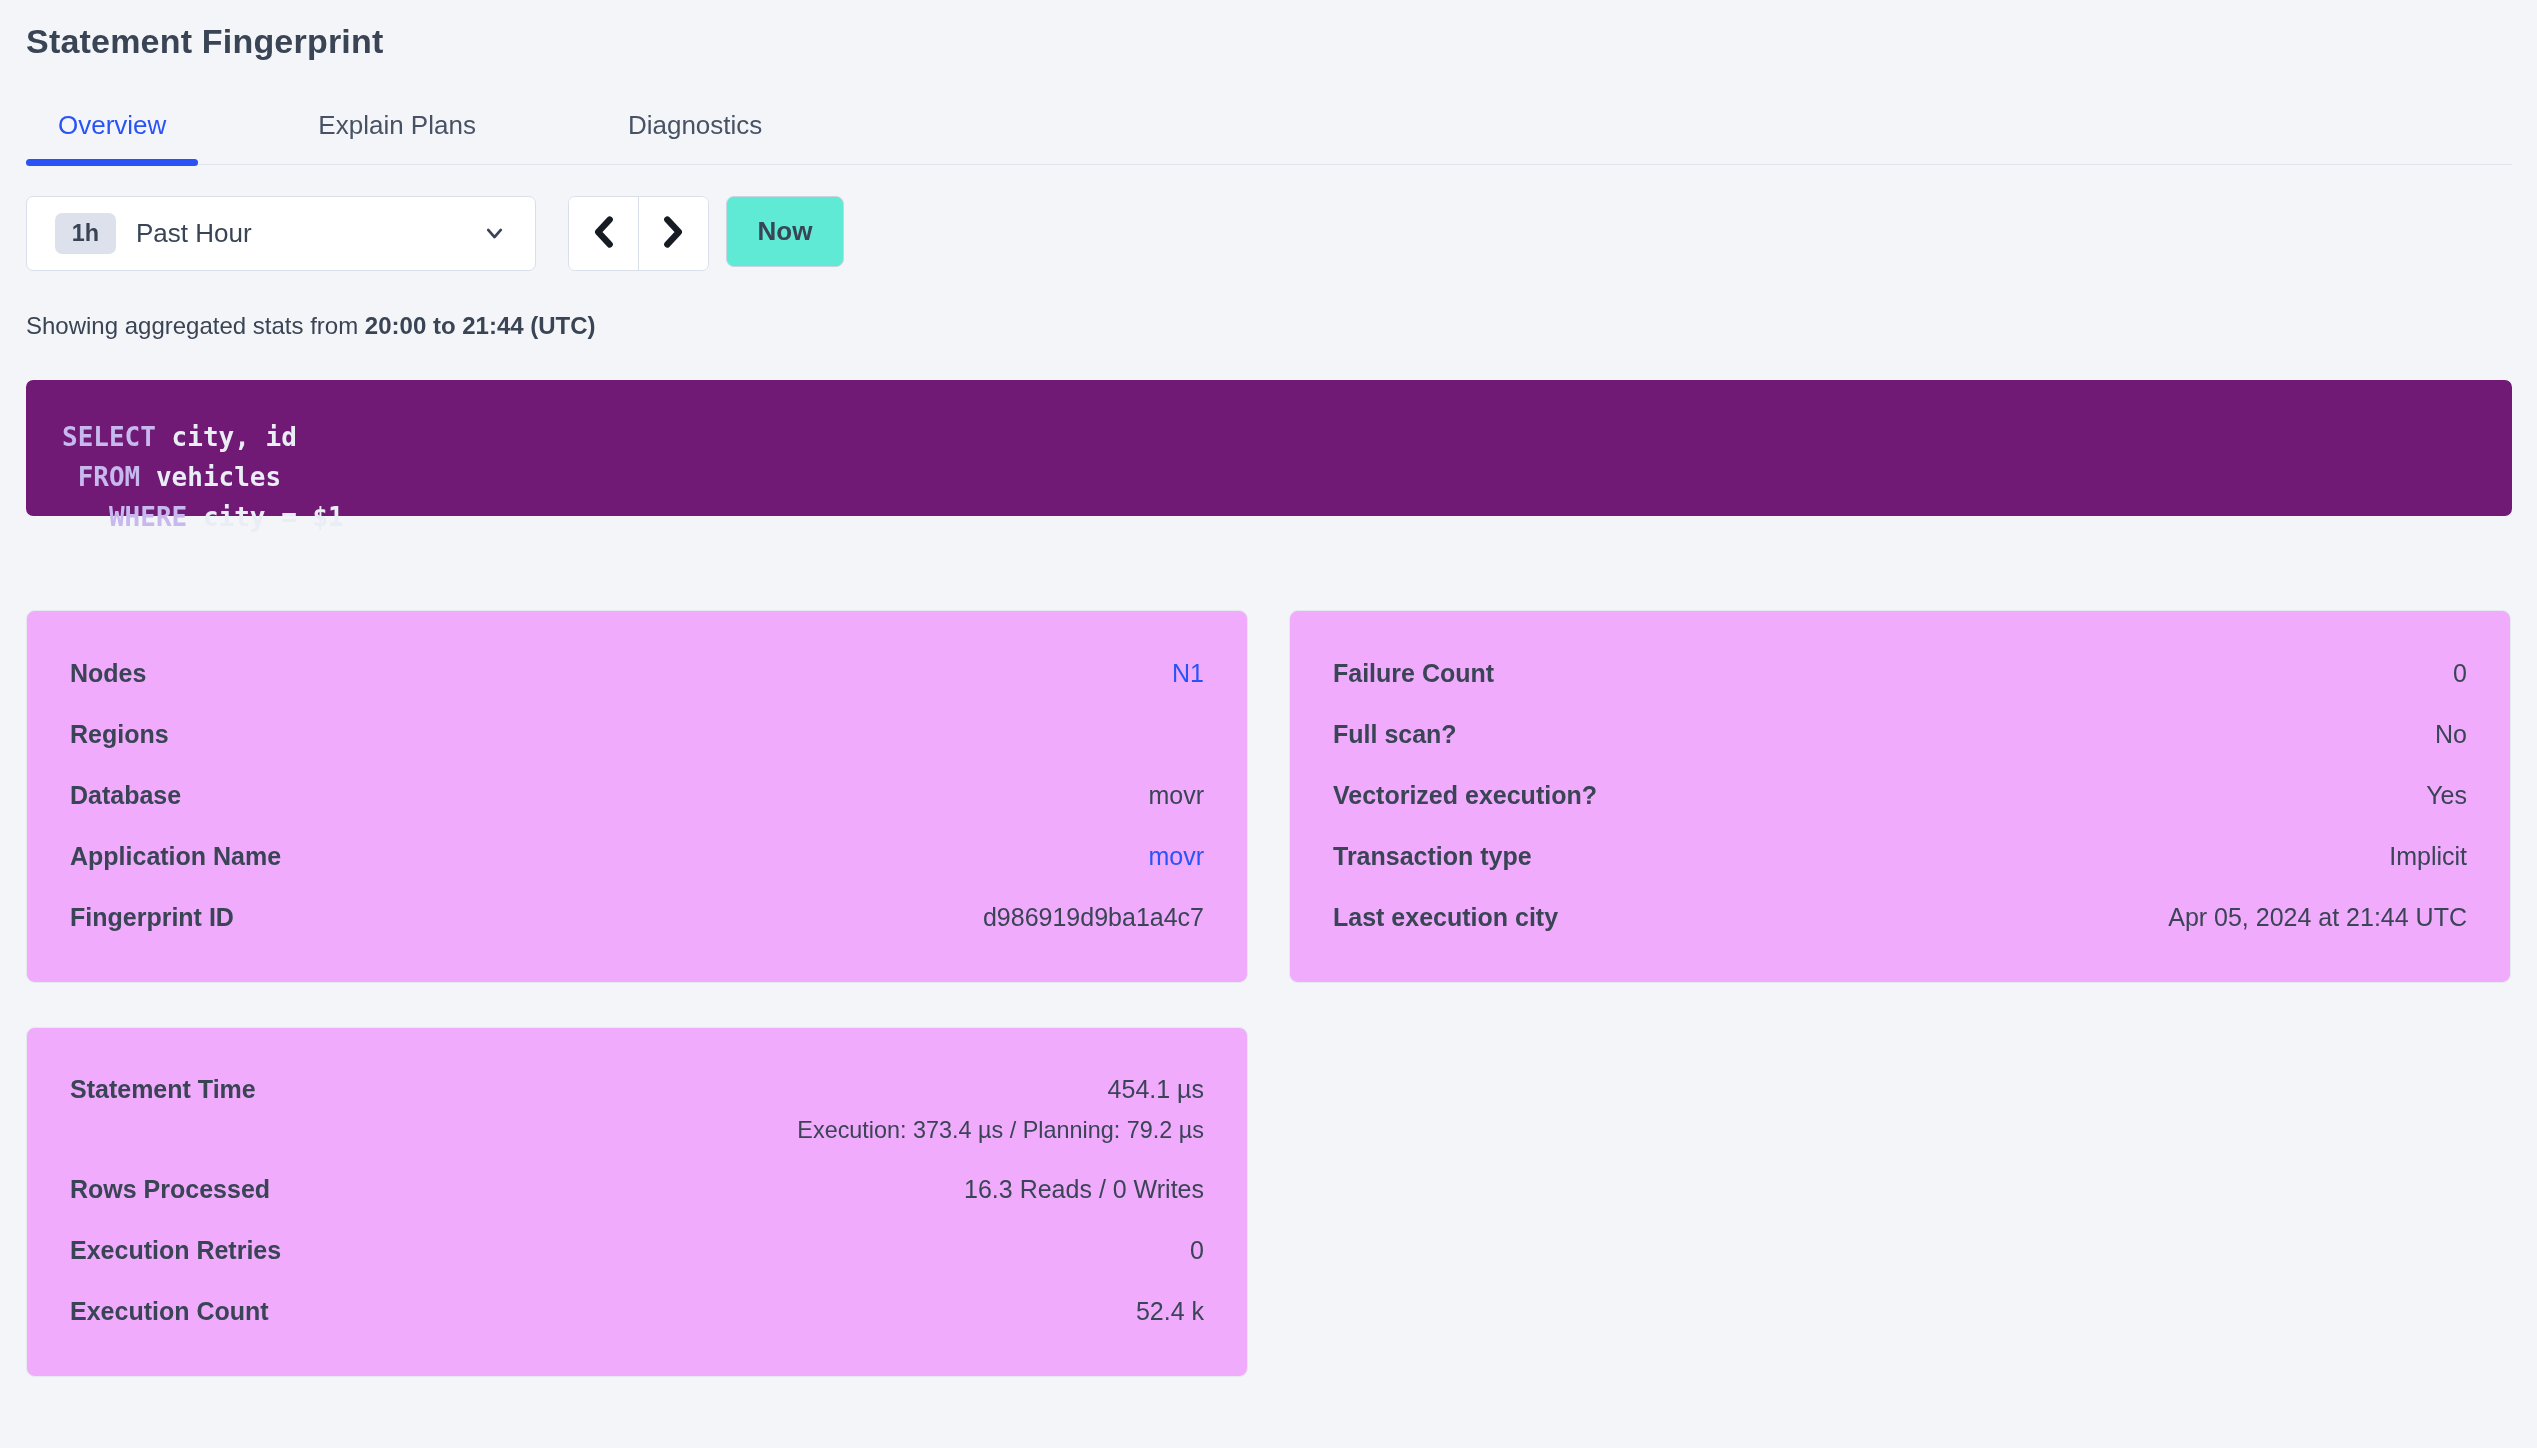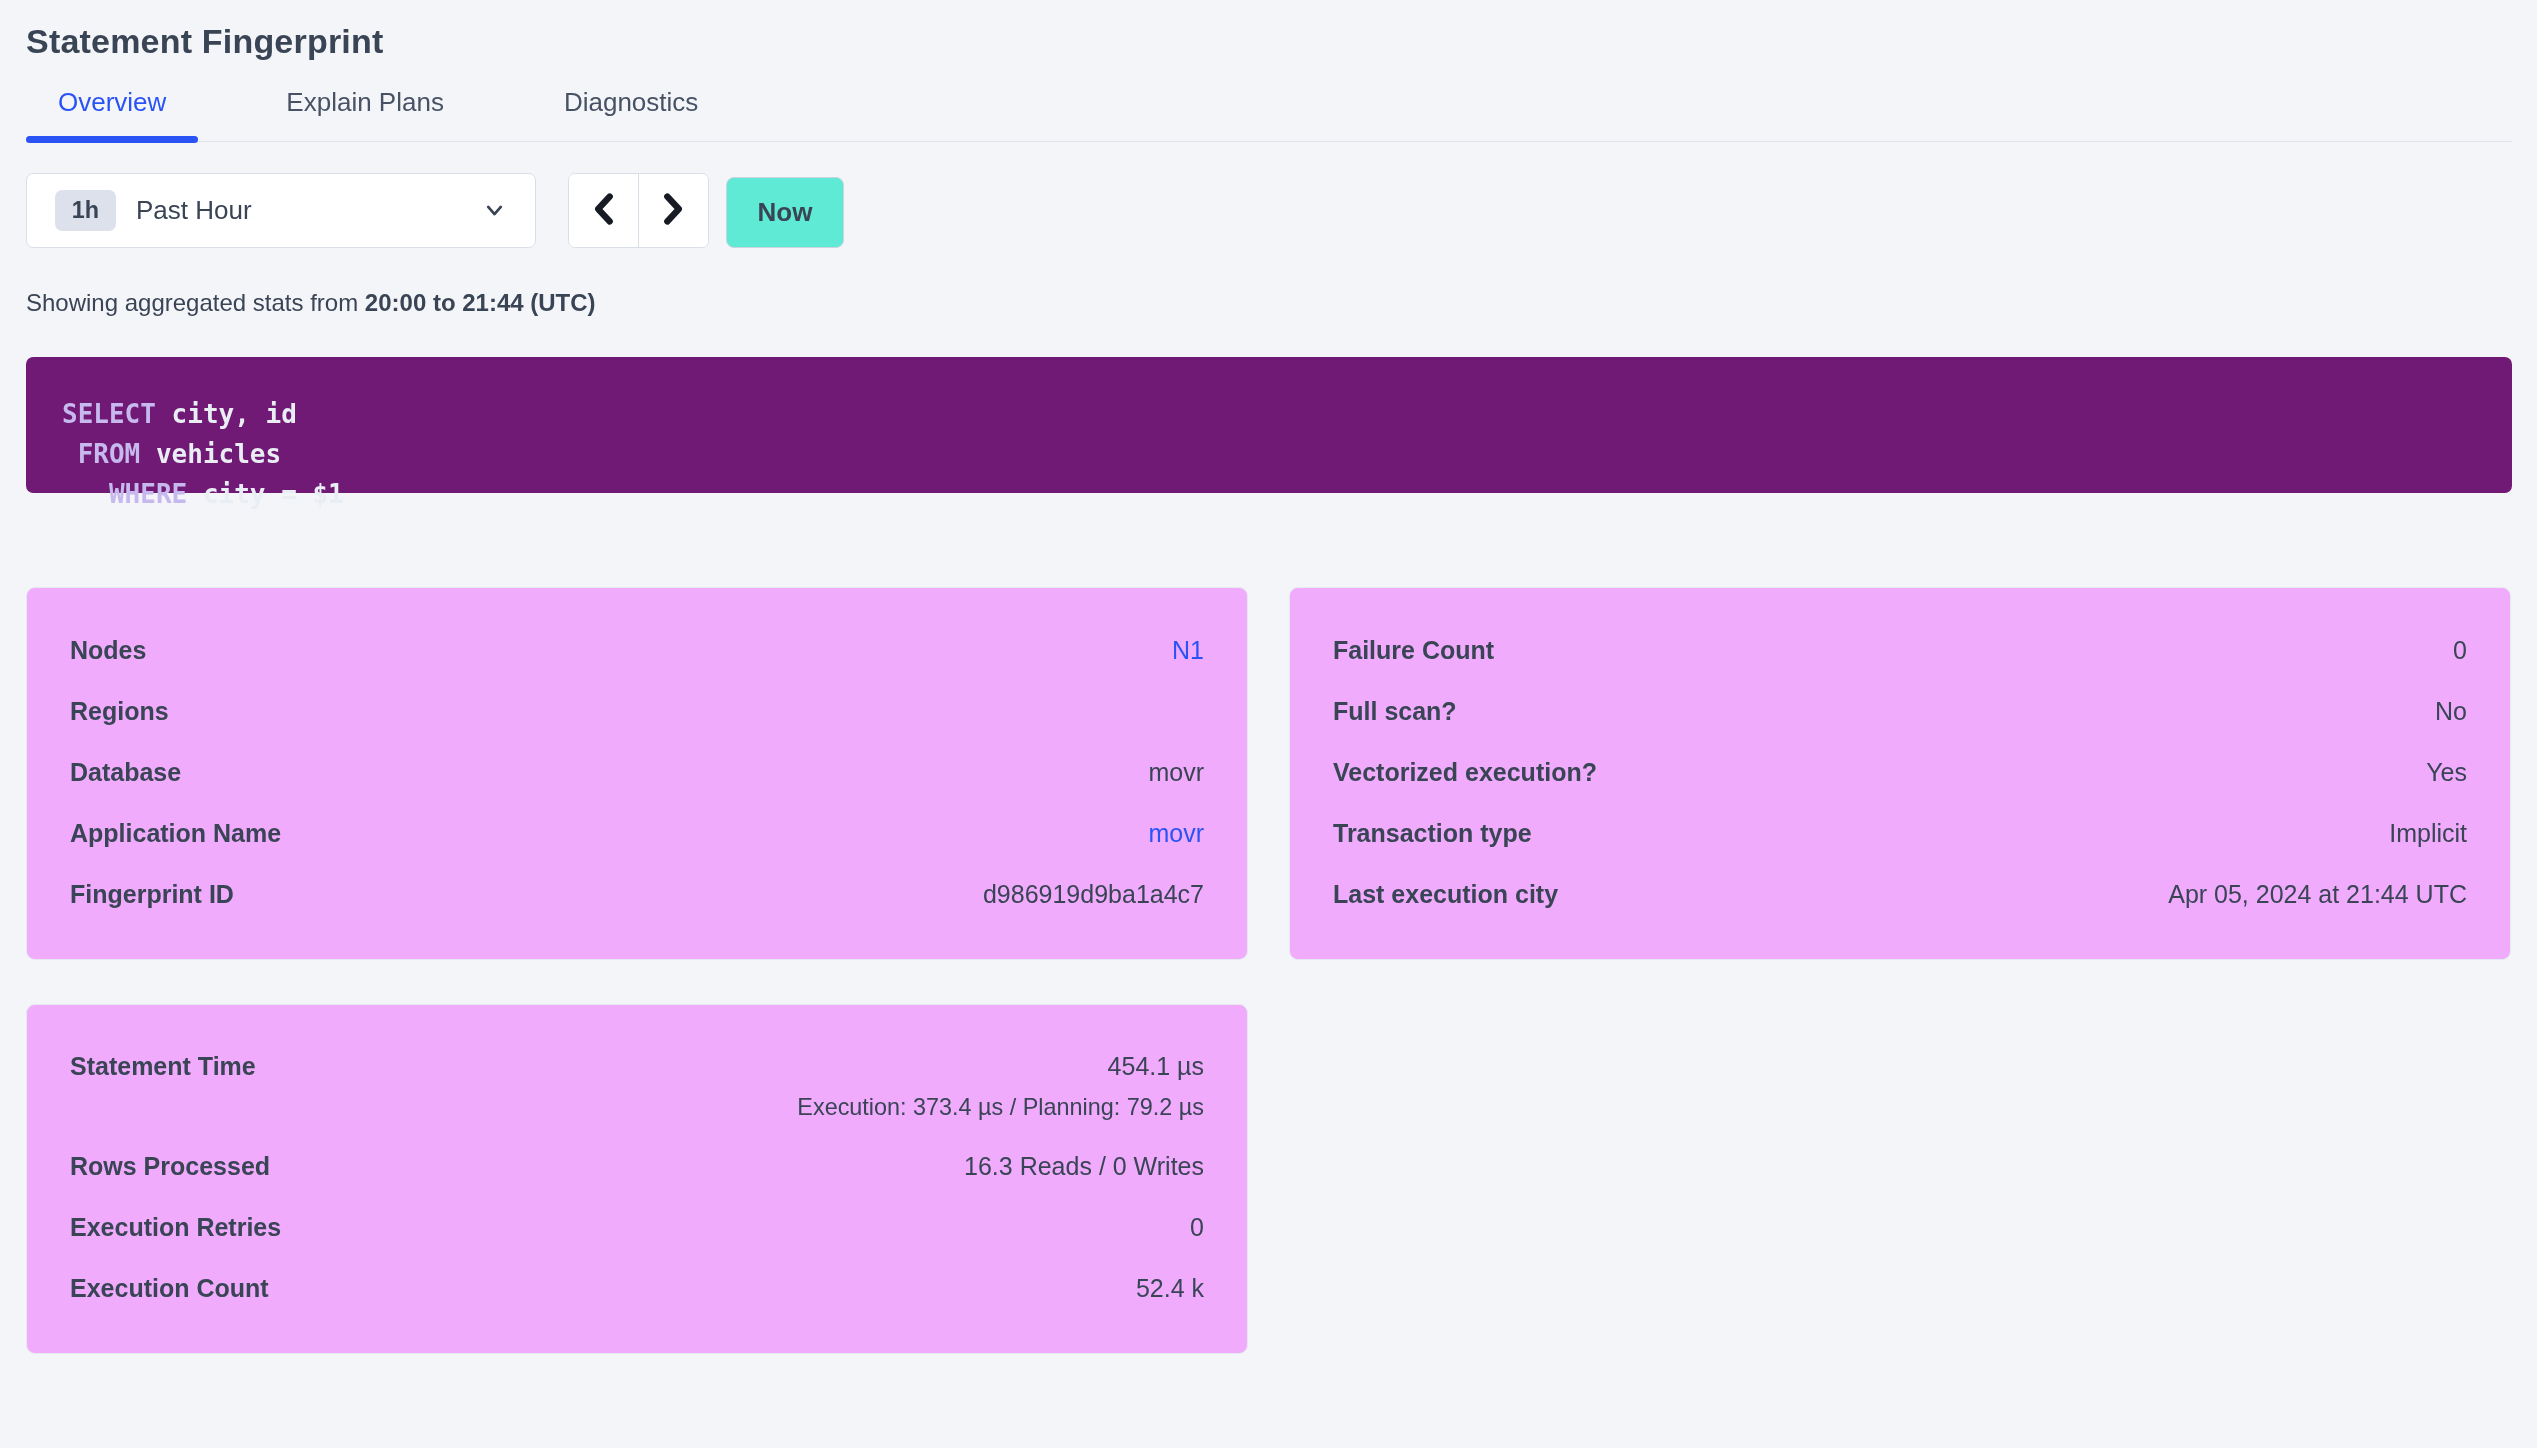--- a/index.html
+++ b/index.html
@@ -17,22 +17,23 @@
     margin-top:21.6px;
     font-size:34px;
     font-weight:700;
     letter-spacing:0.2px;
     color:#394455;
   }
 
   
   .tabs {
     display:flex;
-    margin-top:26px;
+    margin-top:49px;
     border-bottom:1.8px solid #e0e4ec;
+    gap:32px;
   }
   .tab {
     position:relative;
     padding:0 32px 23.4px;
     margin-right:56px;
     font-size:26px;
     color:#475264;
     cursor:pointer;
     white-space:nowrap;
   }
@@ -42,21 +43,21 @@
     position:absolute;
     left:0; right:0; bottom:-1.8px;
     height:6.3px;
     border-radius:3.6px;
     background:#2a53f5;
   }
 
   
   .controls {
     display:flex;
-    align-items:flex-end;
+    align-items:flex-start;
     margin-top:31px;
   }
   .time-dropdown {
     width:510px;
     height:75px;
     background:#fff;
     border:1.8px solid #d9dee9;
     border-radius:7.2px;
     display:flex;
     align-items:center;

